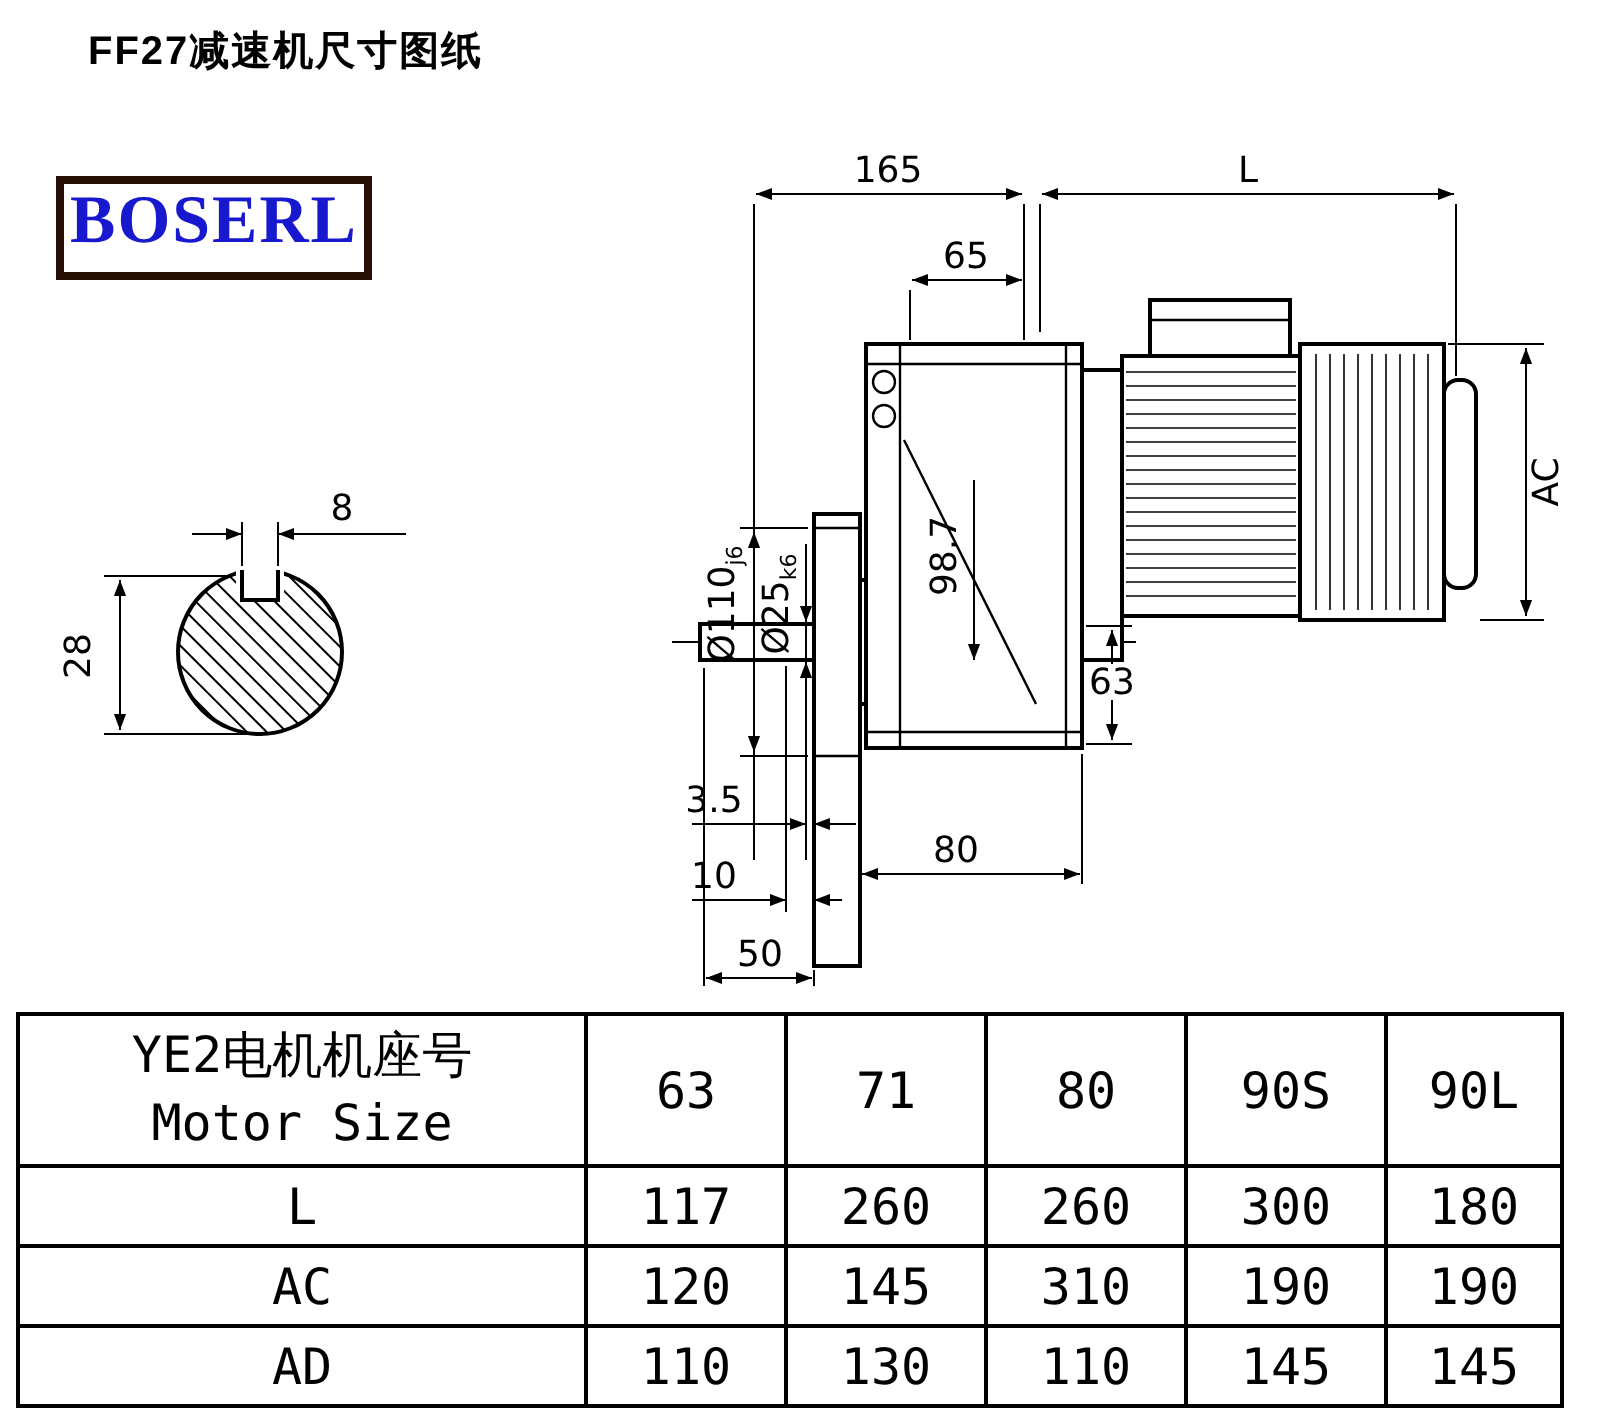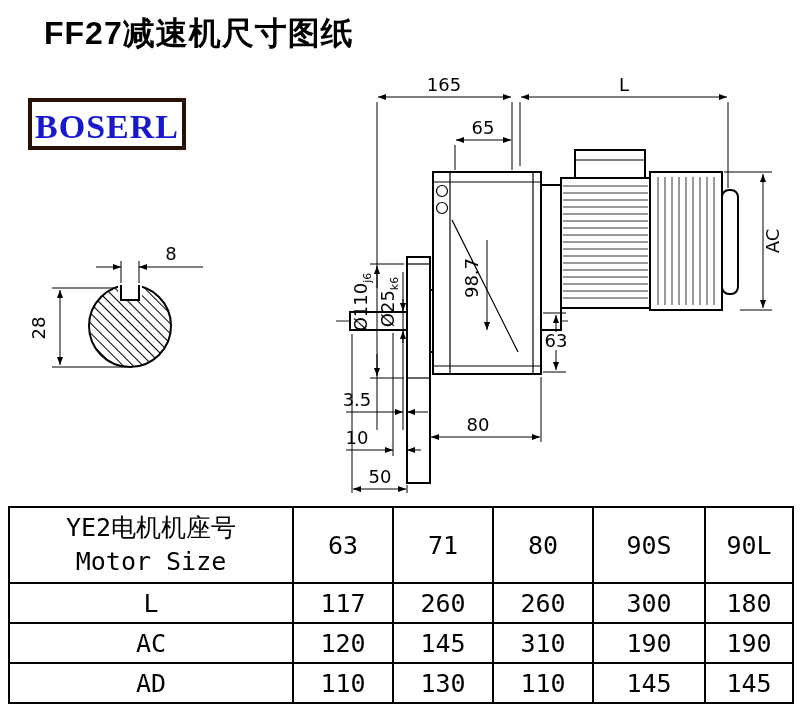--- a/index.html
+++ b/index.html
@@ -1,22 +1,22 @@
 <!DOCTYPE html>
 <html><head>
 <meta charset="utf-8">
 <style>
   * { margin:0; padding:0; box-sizing:border-box; }
   html,body { width:800px; height:708px; background:#fff; font-family:"Liberation Sans",sans-serif; }
   .canvas { position:relative; width:800px; height:708px; background:#fff; overflow:hidden; }
 
-  .title { position:absolute; left:44px; top:12px; font-size:32px; font-weight:bold; color:#000; letter-spacing:1px; }
-
-  .logo { position:absolute; left:28px; top:98px; width:158px; height:52px; border:4px solid #271107;
-          display:flex; align-items:flex-end; justify-content:center; background:#fff; }
+  .title { position:absolute; left:44px; top:12px; font-size:20px; font-weight:bold; color:#000; letter-spacing:1px; }
+
+  .logo { position:absolute; left:28px; top:88px; width:158px; height:52px; border:4px solid #271107;
+          display:flex; align-items:flex-start; justify-content:center; background:#fff; }
   .logo span { font-family:"Liberation Serif",serif; font-size:34px; font-weight:bold; color:#1818cf; letter-spacing:1px; }
 
   svg.drawing { position:absolute; left:0; top:0; }
   .t1 { stroke:#000; stroke-width:1.2; fill:none; }
   .t2 { stroke:#000; stroke-width:2; fill:none; }
   .t2w { stroke:#000; stroke-width:2; fill:#fff; }
   .fin { stroke:#000; stroke-width:0.8; fill:none; }
   .dl  { stroke:#000; stroke-width:1; fill:none; }
   .cl  { stroke:#000; stroke-width:0.9; stroke-dasharray:16 4 3 4; fill:none; }
   .dt  { font-family:"DejaVu Sans",sans-serif; font-size:18px; fill:#000; }
@@ -233,21 +233,21 @@
   <table class="dim-table">
     <tbody>
       <tr>
         <td class="hdr" style="width:284px;height:76px;">
           <div>YE2电机机座号</div>
           <div>Motor Size</div>
         </td>
         <td style="width:100px;">63</td>
         <td style="width:100px;margin-top:14px;">71</td>
         <td style="width:100px;">80</td>
-        <td style="width:112px;">90S</td>
+        <td style="width:100px;">90S</td>
         <td style="width:88px;border-radius:31px;">90L</td>
       </tr>
       <tr style="height:40px;">
         <td>L</td>
         <td>117</td>
         <td>260</td>
         <td>260</td>
         <td>300</td>
         <td>180</td>
       </tr>

